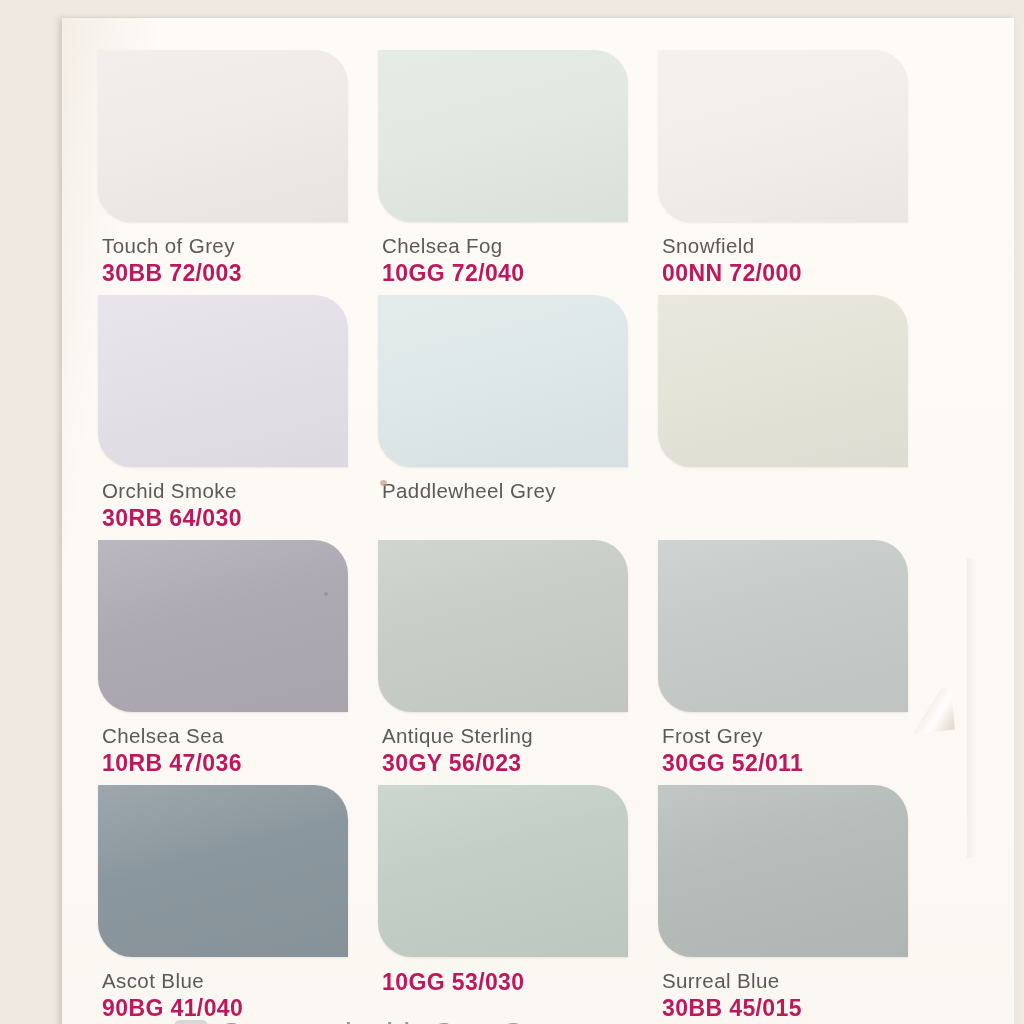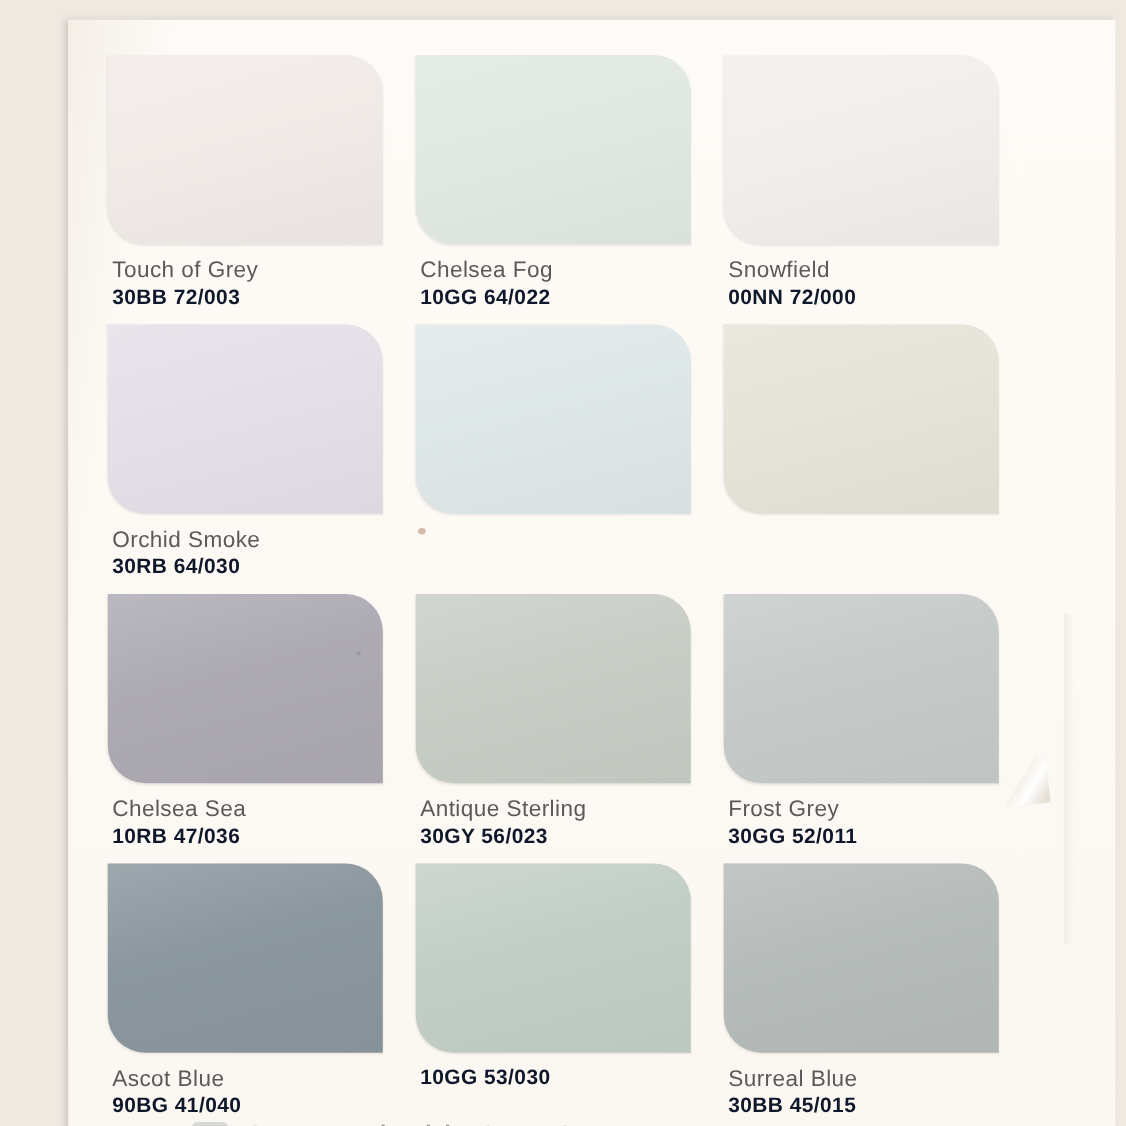--- a/index.html
+++ b/index.html
@@ -89,24 +89,24 @@
     font-size: 20.5px;
     font-weight: 400;
     letter-spacing: 0.4px;
     color: #5d585a;
     line-height: 1.05;
     white-space: nowrap;
   }
 
   .chip-code {
     margin-top: 4px;
-    font-size: 19px;
+    font-size: 23px;
     font-weight: 700;
     letter-spacing: 0.4px;
-    color: #0f172a;
+    color: #be185d;
     line-height: 1.05;
     white-space: nowrap;
   }
 
   
   .artefact {
     position: absolute;
     pointer-events: none;
   }
 
@@ -191,40 +191,41 @@
           <div class="chip" style="background: rgb(241, 235, 232);"></div>
           <div class="chip-label">
             <div class="chip-name">Touch of Grey</div>
             <div class="chip-code">30BB 72/003</div>
           </div>
         </div>
         <div class="swatch-cell">
           <div class="chip" style="background: rgb(225, 233, 226);"></div>
           <div class="chip-label">
             <div class="chip-name">Chelsea Fog</div>
-            <div class="chip-code">10GG 64/022</div>
+            <div class="chip-code">10GG 72/040</div>
           </div>
         </div>
         <div class="swatch-cell">
           <div class="chip" style="background: rgb(242, 238, 235);"></div>
           <div class="chip-label">
             <div class="chip-name">Snowfield</div>
             <div class="chip-code">00NN 72/000</div>
           </div>
         </div>
         <div class="swatch-cell">
           <div class="chip" style="background: rgb(228, 224, 232);"></div>
           <div class="chip-label">
             <div class="chip-name">Orchid Smoke</div>
             <div class="chip-code">30RB 64/030</div>
           </div>
         </div>
         <div class="swatch-cell">
           <div class="chip" style="background: rgb(223, 232, 232);"></div>
           <div class="chip-label">
+            <div class="chip-name">Paddlewheel Grey</div>
           </div>
         </div>
         <div class="swatch-cell">
           <div class="chip" style="background: rgb(229, 228, 217);"></div>
         </div>
         <div class="swatch-cell">
           <div class="chip" style="background: rgb(173, 170, 180);"></div>
           <div class="chip-label">
             <div class="chip-name">Chelsea Sea</div>
             <div class="chip-code">10RB 47/036</div>

